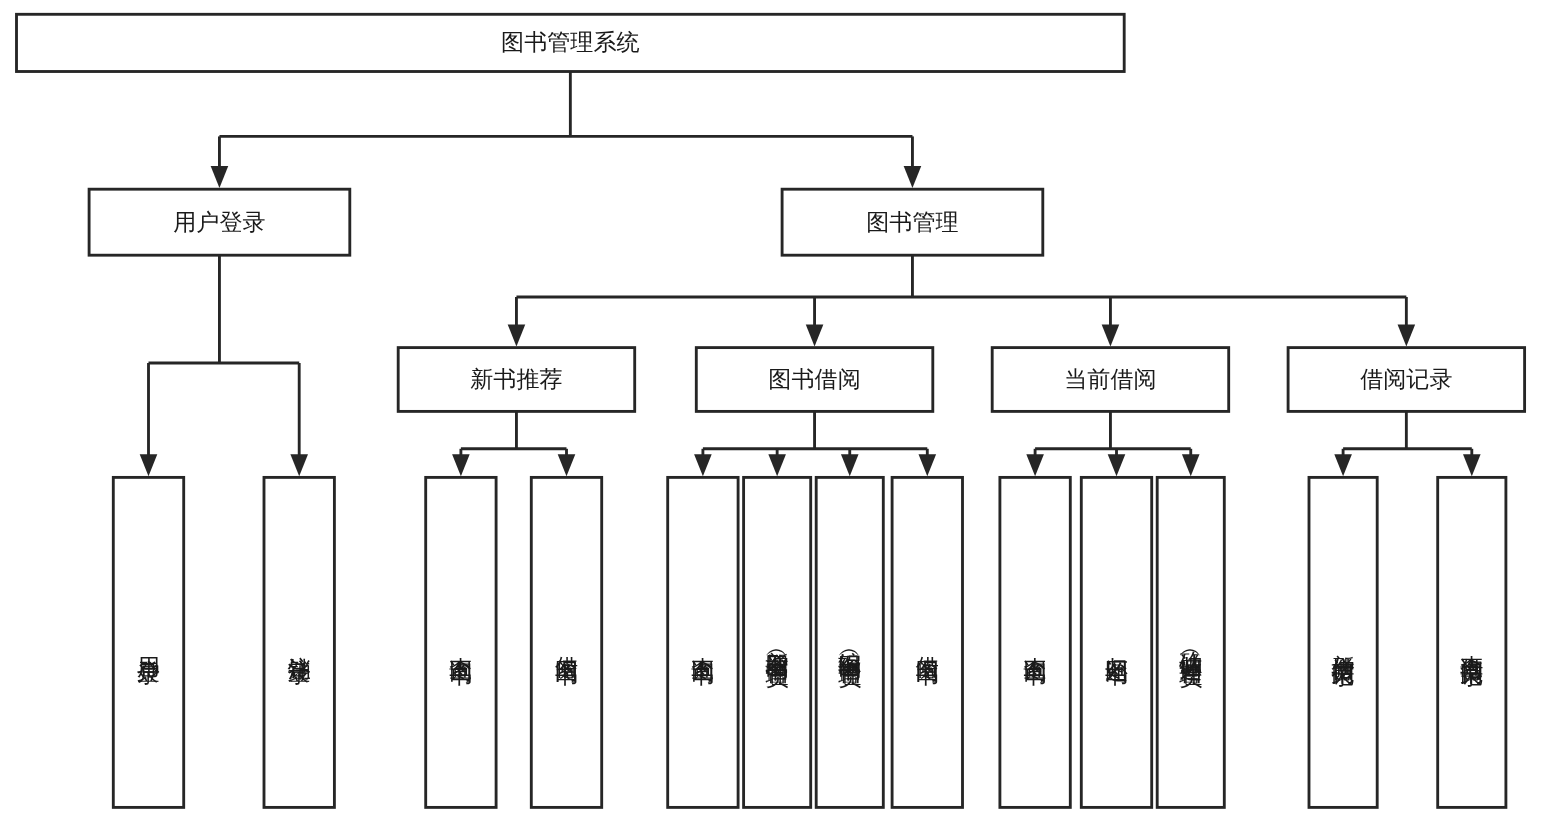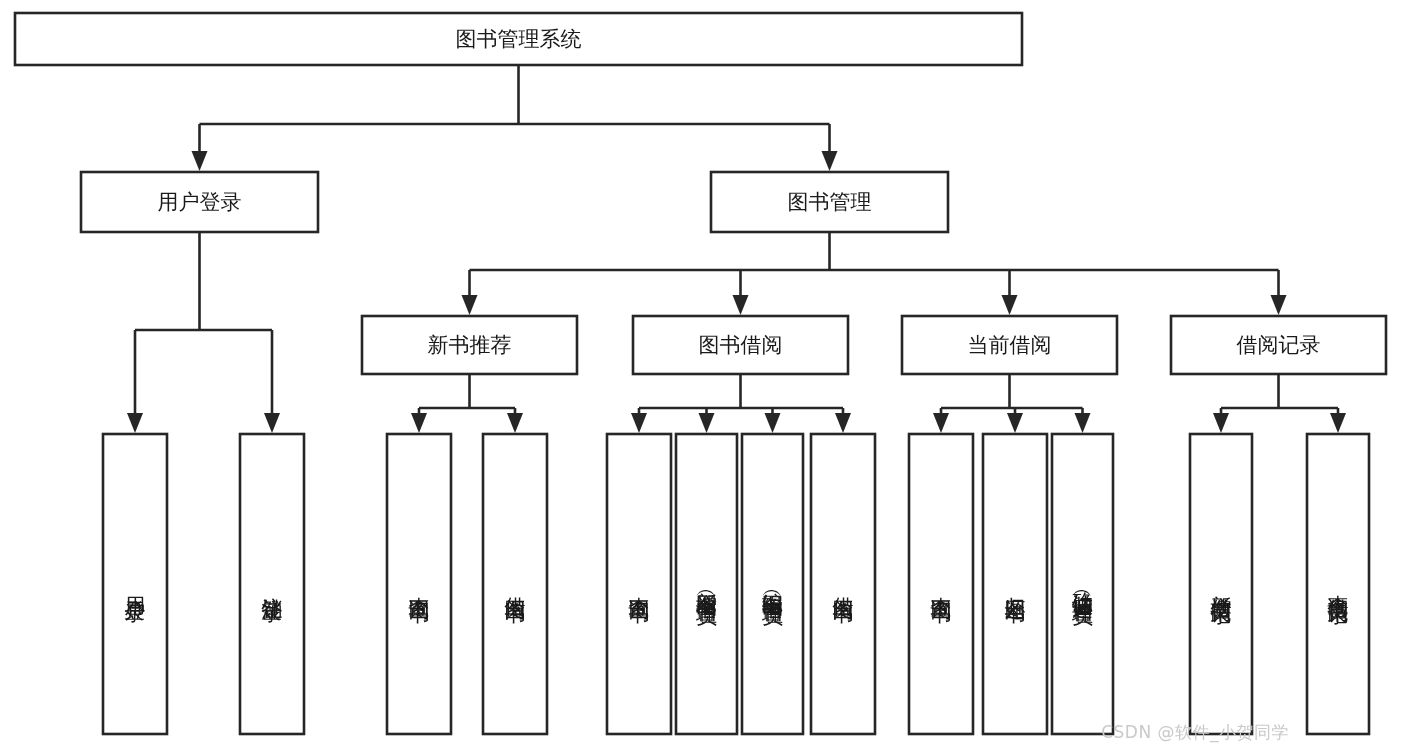--- a/index.html
+++ b/index.html
@@ -204,15 +204,14 @@
         <span>确认归还（管理员）</span>
       </div>
       <div class="leaf-label-wrap" style="left: 1190px; top: 434px; width: 62px; height: 300px;">
         <span>新增借阅记录</span>
       </div>
       <div class="leaf-label-wrap" style="left: 1307px; top: 434px; width: 62px; height: 300px;">
         <span>查询借阅记录</span>
       </div>
     </div>
 
-  <div class="watermark">CSDN @软件_小贺同学</div>
 
 </div>
 
 </body></html>

